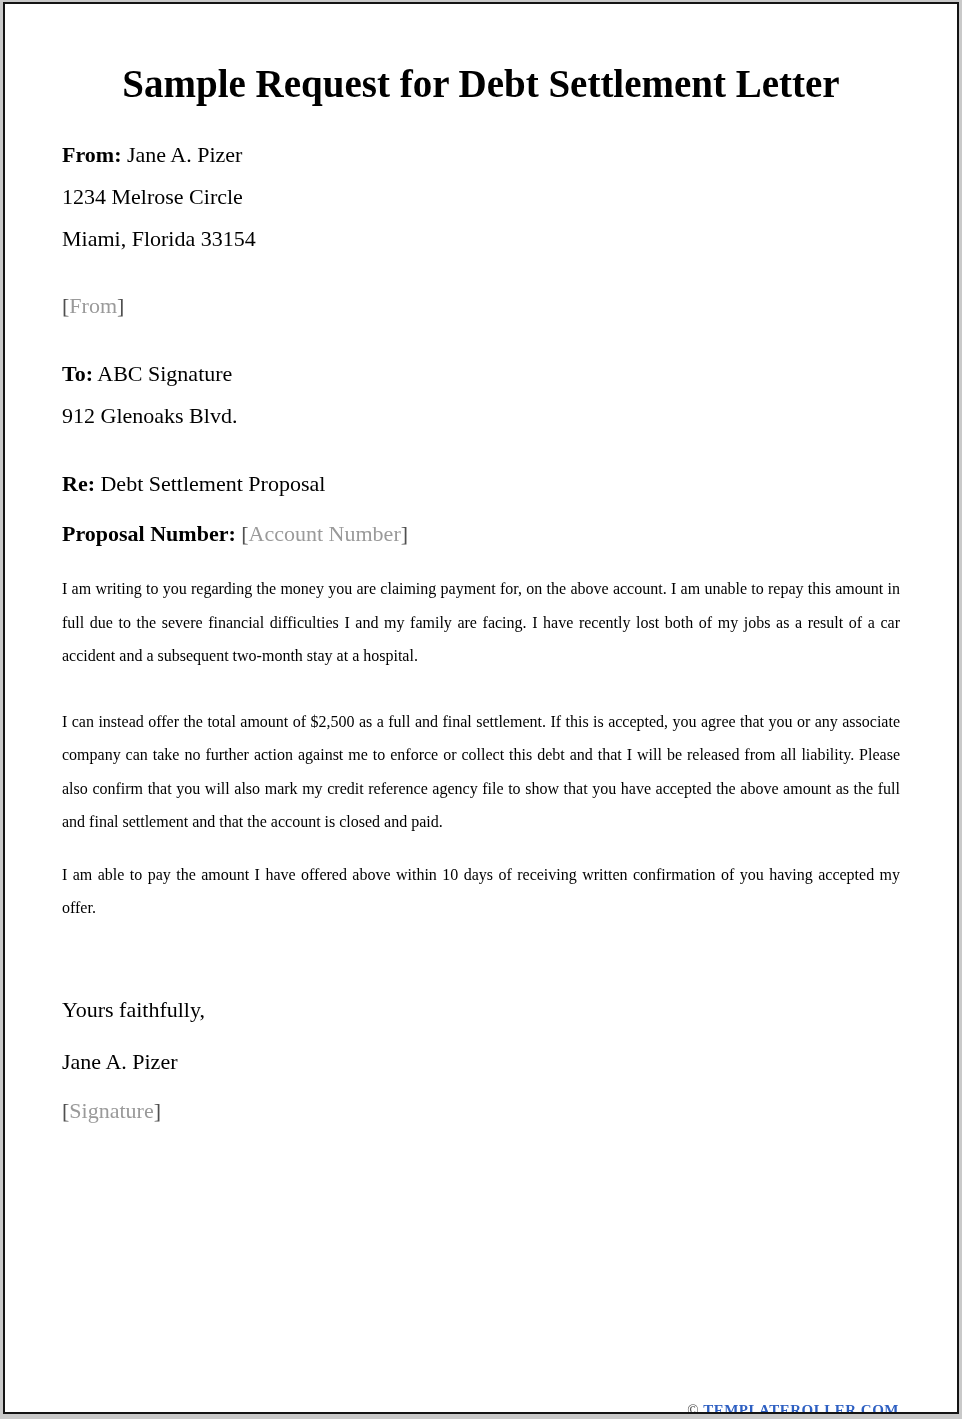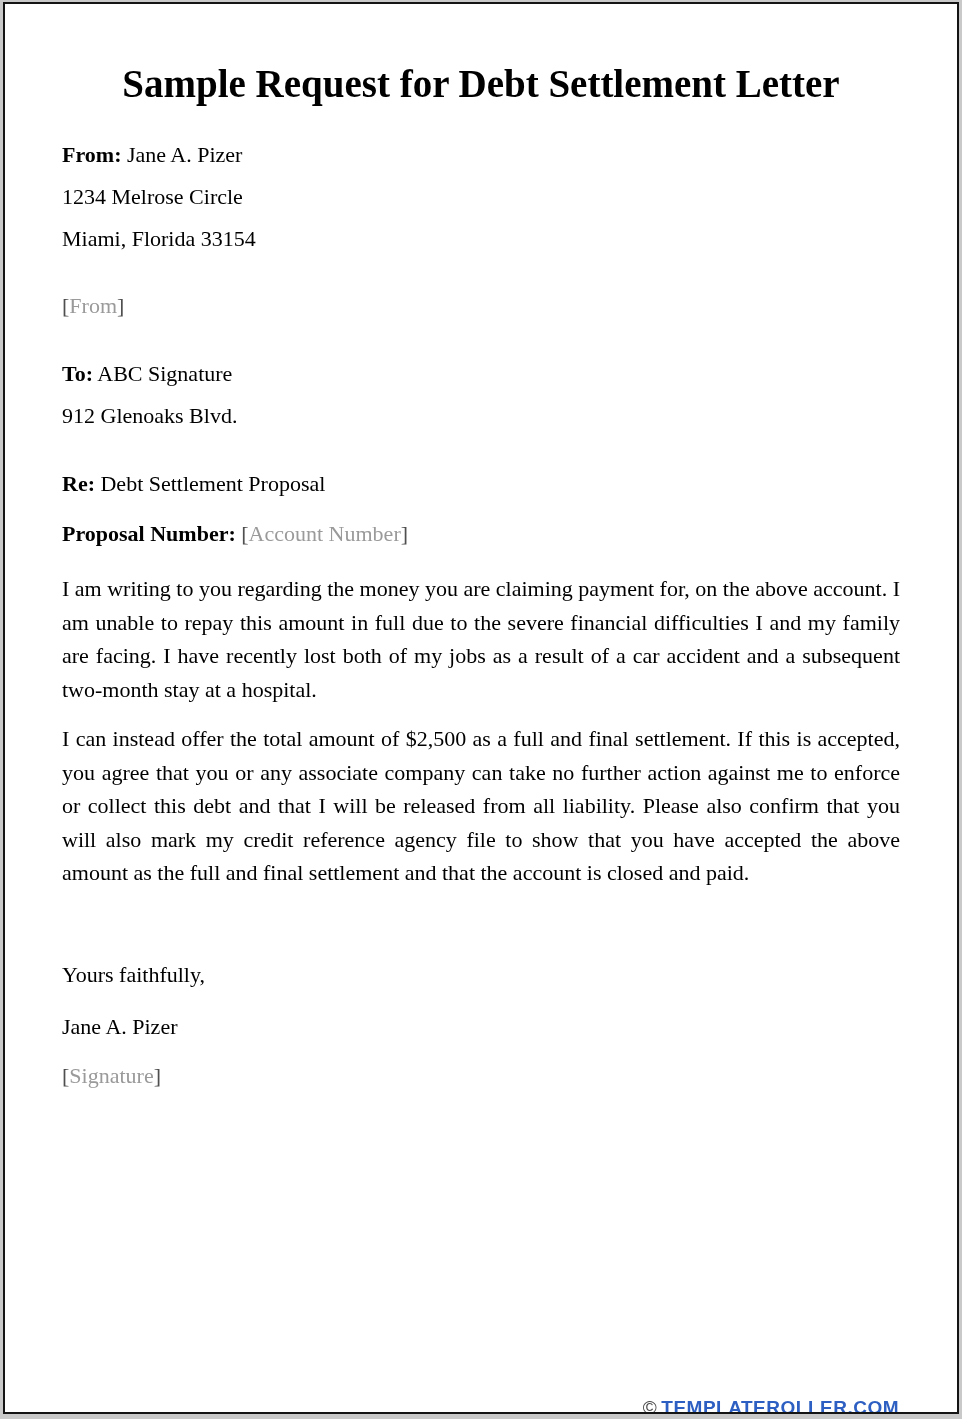--- a/index.html
+++ b/index.html
@@ -47,35 +47,35 @@
   .mt-date   { margin-top: 39px; }
   .mt-to     { margin-top: 40px; }
   .mt-re     { margin-top: 40px; }
   .mt-acct   { margin-top: 22px; }
   .mt-salut  { margin-top: 40px; }
   .mt-yours  { margin-top: 71px; }
   .mt-name   { margin-top: 24px; }
   .mt-sig    { margin-top: 21px; }
   .para {
     margin: 0;
-    font-size: 22px;
+    font-size: 16px;
     line-height: 33.5px;
     text-align: justify;
   }
   .mt-p1 { margin-top: 24px; }
-  .mt-p2 { margin-top: 16px; }
+  .mt-p2 { margin-top: 32px; }
   .mt-p3 { margin-top: 19px; }
   .bracket { color: #4f4f4f; }
   .placeholder { color: #9a9a9a; }
   .footer {
     position: absolute;
     right: 58px;
     bottom: -7px;
-    font-family: Liberation Sans, sans-serif;
-    font-size: 19px;
+    font-family: Liberation Serif, serif;
+    font-size: 15px;
     letter-spacing: 0.5px;
     white-space: nowrap;
   }
   .footer .copy {
     color: #4a4a4a;
     text-decoration: none;
     margin-right: 4px;
   }
   .footer .site-link {
     color: #2d5fc2;
@@ -101,20 +101,21 @@
     <p class="line mt-to"><strong>To:</strong> <span>ABC Signature</span></p>
     <p class="line mt-addr">912 Glenoaks Blvd.</p>
 
     <p class="line mt-re"><strong>Re:</strong> <span>Debt Settlement Proposal</span></p>
 
     <p class="line mt-acct"><strong>Proposal Number:</strong> <span class="bracket">[</span><span class="placeholder">Account Number</span><span class="bracket">]</span></p>
 
 
     <p class="para mt-p1">I am writing to you regarding the money you are claiming payment for, on the above account. I am unable to repay this amount in full due to the severe financial difficulties I and my family are facing. I have recently lost both of my jobs as a result of a car accident and a subsequent two-month stay at a hospital.</p>
     <p class="para mt-p2">I can instead offer the total amount of $2,500 as a full and final settlement. If this is accepted, you agree that you or any associate company can take no further action against me to enforce or collect this debt and that I will be released from all liability. Please also confirm that you will also mark my credit reference agency file to show that you have accepted the above amount as the full and final settlement and that the account is closed and paid.</p>
+    <p class="para mt-p3">I am able to pay the amount I have offered above within 10 days of receiving written confirmation of you having accepted my offer.</p>
 
     <p class="line mt-yours">Yours faithfully,</p>
     <p class="line mt-name">Jane A. Pizer</p>
 
     <p class="line mt-sig"><span class="bracket">[</span><span class="placeholder">Signature</span><span class="bracket">]</span></p>
 
   </div>
 
   <div class="footer"><span class="copy">©</span><span class="site-link">TEMPLATEROLLER.COM</span></div>
 </div>

